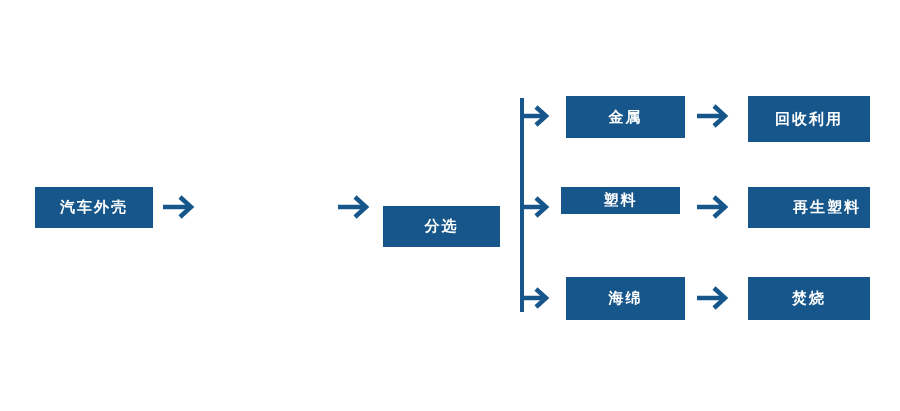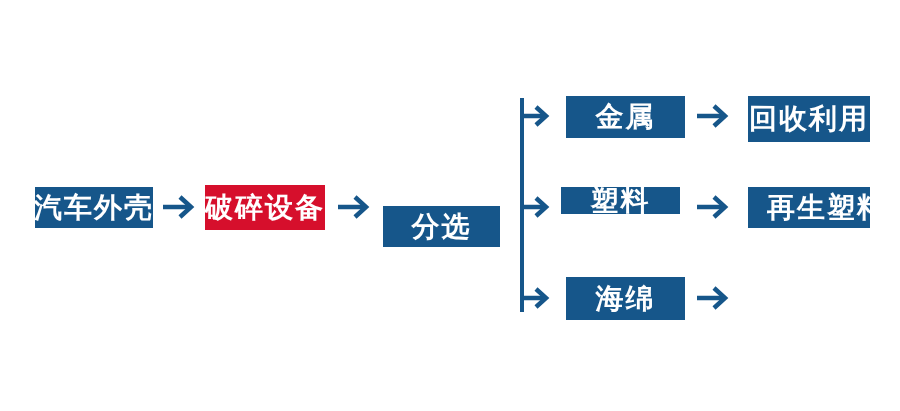--- a/index.html
+++ b/index.html
@@ -15,21 +15,21 @@
     font-family: "DejaVu Sans", "Liberation Sans", sans-serif;
     overflow: hidden;
   }
   .node {
     position: absolute;
     display: flex;
     align-items: center;
     justify-content: center;
     background: var(--blue, #16568A);
     color: var(--text, #ffffff);
-    font-size: 28px;
+    font-size: 15px;
     font-weight: bold;
     letter-spacing: 2px;
     white-space: nowrap;
     box-sizing: border-box;
   }
   .node--red {
     background: var(--red, #D60F2C);
   }
   .arrow {
     position: absolute;
@@ -52,21 +52,20 @@
 
 <div class="canvas">
 
   <div class="node" style="left:35px; top:187px; width:118px; height:41px;">汽车外壳</div>
 
   <svg class="arrow" style="left:160px; top:194px;" width="38" height="26" viewBox="0 0 38 26">
     <path d="M3 13 H29"></path>
     <path d="M20 3 L31 13 L20 23"></path>
   </svg>
 
-  <div class="node node--red" style="left:205px; top:185px; width:120px; height:45px;">破碎设备</div>
 
   <svg class="arrow" style="left:335px; top:194px;" width="38" height="26" viewBox="0 0 38 26">
     <path d="M3 13 H29"></path>
     <path d="M20 3 L31 13 L20 23"></path>
   </svg>
 
   <div class="node" style="left:383px; top:187px; width:117px; height:41px;margin-top:19px;">分选</div>
 
   <div class="vline" style="left:520px; top:98px; width:4px; height:214px;"></div>
 
@@ -95,14 +94,15 @@
     <path d="M3 13 H29"></path>
     <path d="M20 3 L31 13 L20 23"></path>
   </svg>
   <div class="node" style="left:748px; top:187px; width:122px; height:41px;padding-left:36px;">再生塑料</div>
 
   <div class="node" style="left:566px; top:277px; width:119px; height:43px;">海绵</div>
   <svg class="arrow" style="left:694px; top:285px;" width="38" height="26" viewBox="0 0 38 26">
     <path d="M3 13 H29"></path>
     <path d="M20 3 L31 13 L20 23"></path>
   </svg>
+  <div class="node" style="left:748px; top:277px; width:122px; height:43px;">焚烧</div>
 
 </div>
 
 </body></html>

